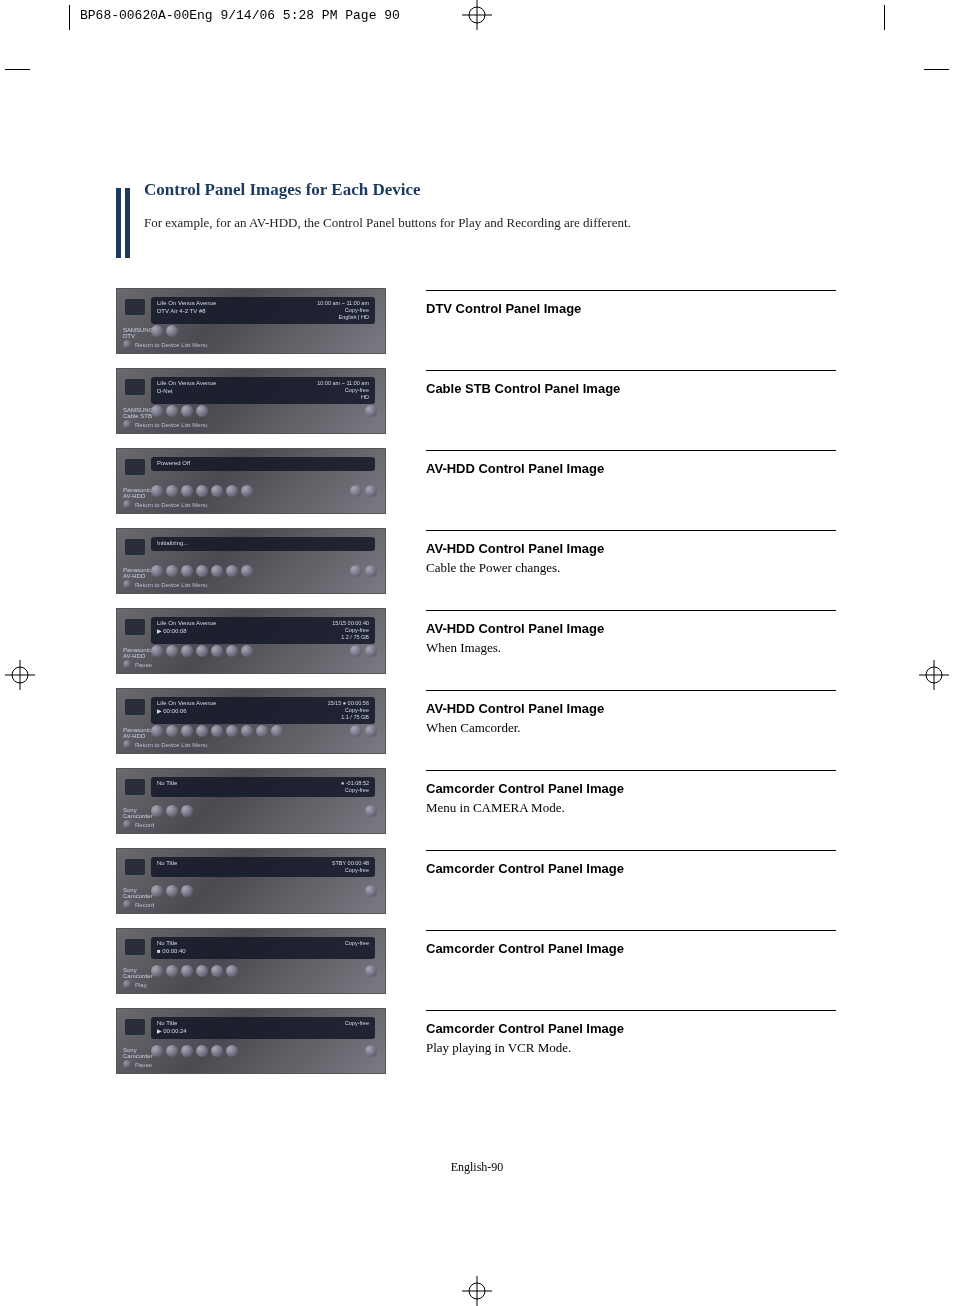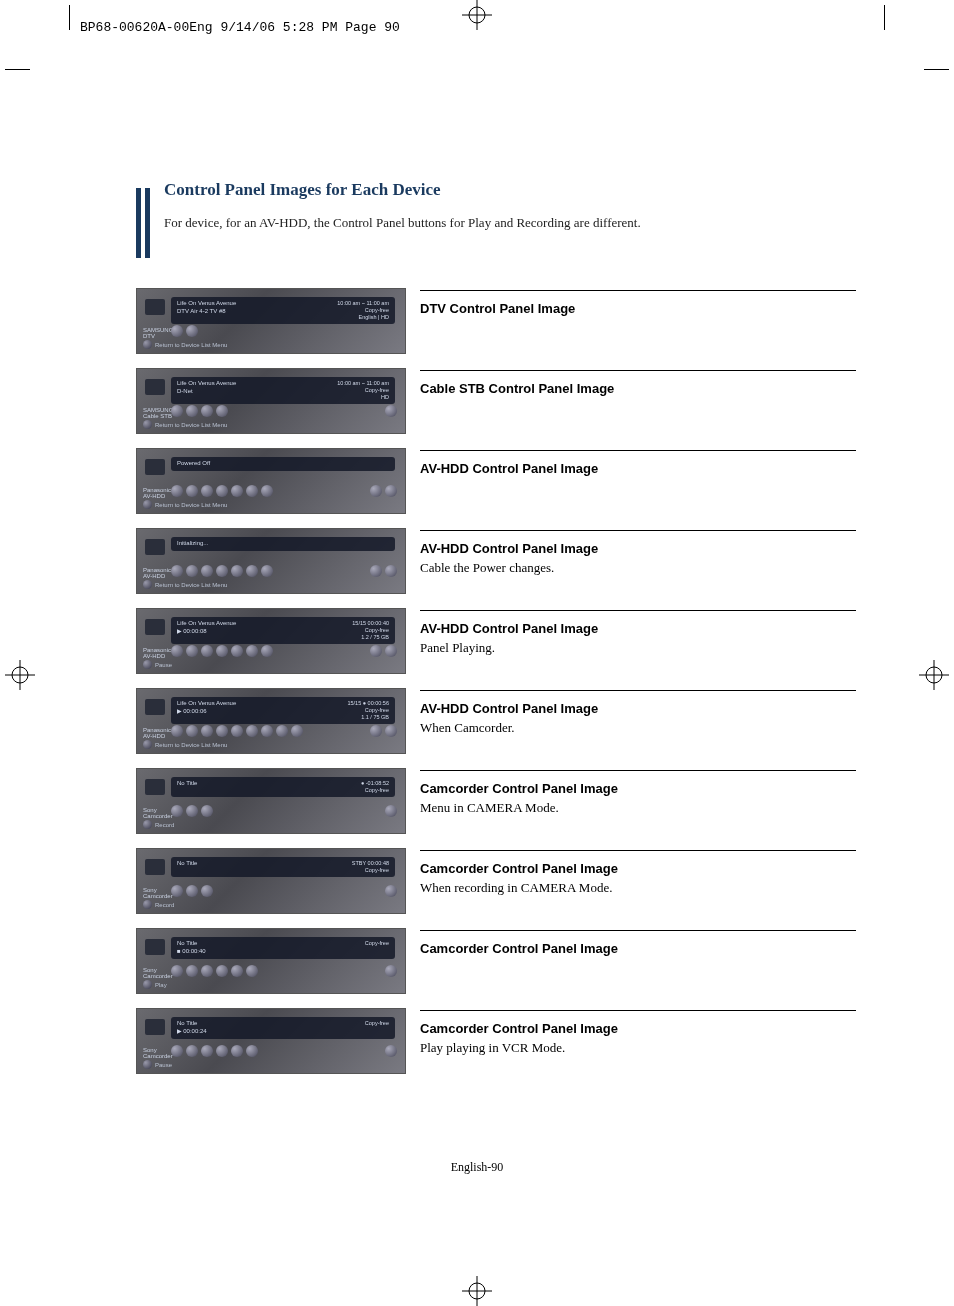--- a/index.html
+++ b/index.html
@@ -6,38 +6,38 @@
   body {
     width: 954px;
     height: 1306px;
     background: #fff;
     font-family: Georgia, 'Times New Roman', serif;
     position: relative;
     color: #000;
   }
   .header-info {
     position: absolute;
-    top: 20px;
+    top: 8px;
     left: 80px;
     font-family: 'Courier New', monospace;
     font-size: 13px;
     color: #000;
   }
   .crop-top-left { position: absolute; top: 5px; left: 58px; width: 12px; height: 25px; border-right: 1px solid #000; }
   .crop-top-left2 { position: absolute; top: 58px; left: 5px; width: 25px; height: 12px; border-bottom: 1px solid #000; }
   .crop-top-right { position: absolute; top: 5px; right: 58px; width: 12px; height: 25px; border-left: 1px solid #000; }
   .crop-top-right2 { position: absolute; top: 58px; right: 5px; width: 25px; height: 12px; border-bottom: 1px solid #000; }
   .reg-top { position: absolute; top: 0; left: 50%; transform: translateX(-50%); }
   .reg-left { position: absolute; top: 660px; left: 5px; }
   .reg-right { position: absolute; top: 660px; right: 5px; }
   .reg-bottom { position: absolute; bottom: 0; left: 50%; transform: translateX(-50%); }
   .reg-mark svg { display:block; }
   .page {
     position: absolute;
-    left: 136px;
+    left: 116px;
     top: 180px;
     width: 720px;
   }
   .title-block {
     display: flex;
     margin-bottom: 30px;
   }
   .title-bars {
     display: flex;
     gap: 4px;
@@ -133,21 +133,21 @@
     color: #b8c0d0;
     display: flex;
     align-items: center;
     gap: 3px;
   }
   .footer-icon {
     width: 9px; height: 9px; border-radius: 50%;
     background: radial-gradient(circle at 30% 30%, #99a, #334);
   }
   .right-col {
-    margin-left: 14px;
+    margin-left: 40px;
     flex: 1;
     padding-top: 2px;
   }
   .right-col .hr {
     border-top: 1px solid #000;
     margin-bottom: 10px;
   }
   .sec-title {
     font-family: Arial, Helvetica, sans-serif;
     font-weight: bold;
@@ -214,21 +214,21 @@
   </div>
 
 <div class="page">
   <div class="title-block">
     <div class="title-bars">
       <div class="bar b1"></div>
         <div class="bar b2"></div>
     </div>
     <div class="title-text">
       <h2>Control Panel Images for Each Device</h2>
-      <p>For device, for an AV-HDD, the Control Panel buttons for Play and Recording are different.</p>
+      <p>For example, for an AV-HDD, the Control Panel buttons for Play and Recording are different.</p>
     </div>
   </div>
 
   <div class="sections" id="sections">
       <div class="row">
         <div class="thumb">
           <div class="dev-icon"></div>
           <div class="osd">
             <div class="osd-left">
               <div>Life On Venus Avenue</div>
@@ -385,21 +385,21 @@
             <div class="cbtn"></div>
           </div>
           <div class="footer-text">
             <div class="footer-icon"></div>
             <span>Pause</span>
           </div>
         </div>
         <div class="right-col">
           <div class="hr"></div>
           <div class="sec-title">AV-HDD Control Panel Image</div>
-          <div class="sec-desc">Panel Playing.</div>
+          <div class="sec-desc">When Images.</div>
         </div>
       </div>
       <div class="row">
         <div class="thumb">
           <div class="dev-icon"></div>
           <div class="osd">
             <div class="osd-left">
               <div>Life On Venus Avenue</div>
               <div>▶  00:00:06</div>
             </div>
@@ -490,21 +490,20 @@
             <div class="cbtn"></div>
           </div>
           <div class="footer-text">
             <div class="footer-icon"></div>
             <span>Record</span>
           </div>
         </div>
         <div class="right-col">
           <div class="hr"></div>
           <div class="sec-title">Camcorder Control Panel Image</div>
-          <div class="sec-desc">When recording in CAMERA Mode.</div>
         </div>
       </div>
       <div class="row">
         <div class="thumb">
           <div class="dev-icon"></div>
           <div class="osd">
             <div class="osd-left">
               <div>No Title</div>
               <div>■  00:00:40</div>
             </div>

